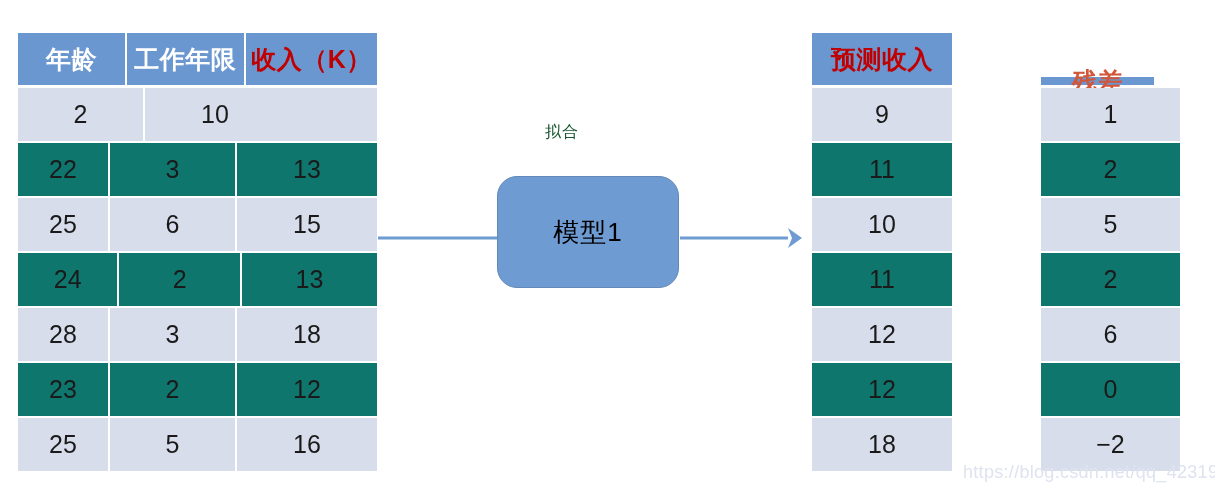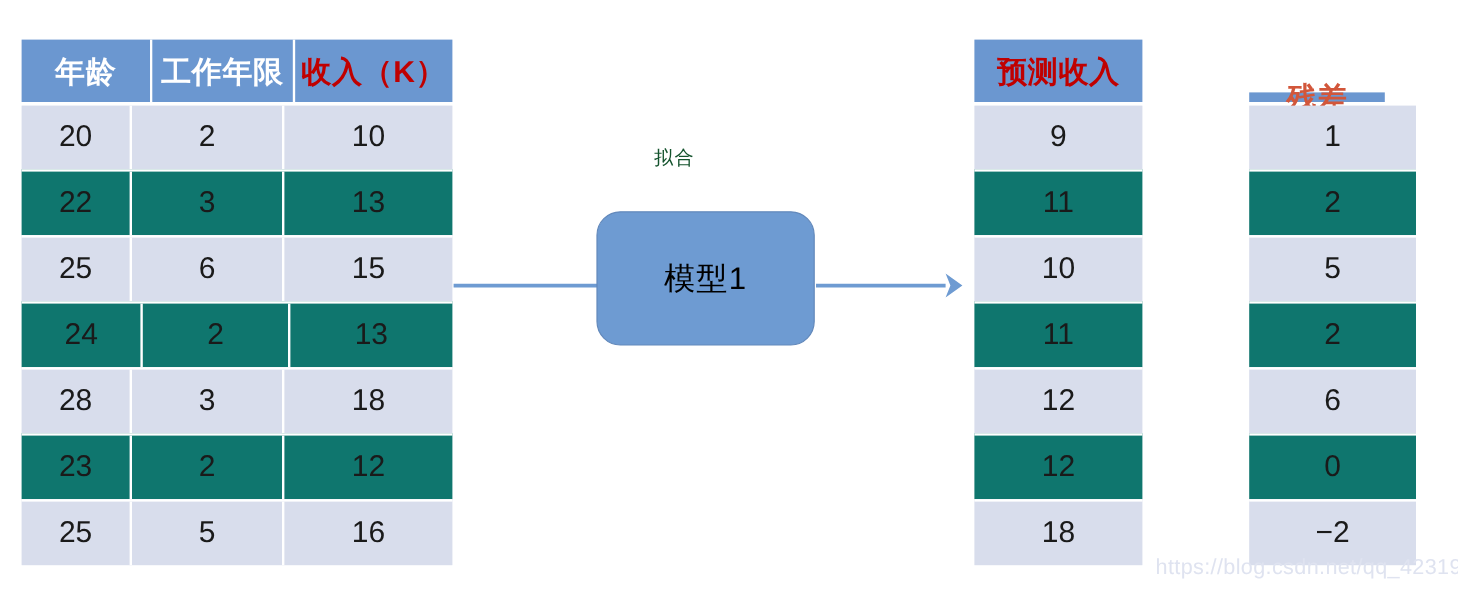--- a/index.html
+++ b/index.html
@@ -112,21 +112,20 @@
 <div id="canvas">
 
   <div class="tbl-hdr" style="left:18px; top:33px; width:359px;">
     <div class="hdr-cell" style="width:116px;">年龄</div>
     <div class="hdr-cell" style="width:127px;">工作年限</div>
     <div class="hdr-cell red" style="width:140px;">收入（K）</div>
   </div>
 
   <div class="tbl-body" style="left:18px; top:88px; width:359px;">
     <div class="row odd">
-      <div class="cell" style="width:92px;">20</div>
       <div class="cell" style="width:127px;">2</div>
       <div class="cell" style="width:140px;">10</div>
     </div>
     <div class="row even">
       <div class="cell" style="width:92px;">22</div>
       <div class="cell" style="width:127px;">3</div>
       <div class="cell" style="width:140px;">13</div>
     </div>
     <div class="row odd">
       <div class="cell" style="width:92px;">25</div>

